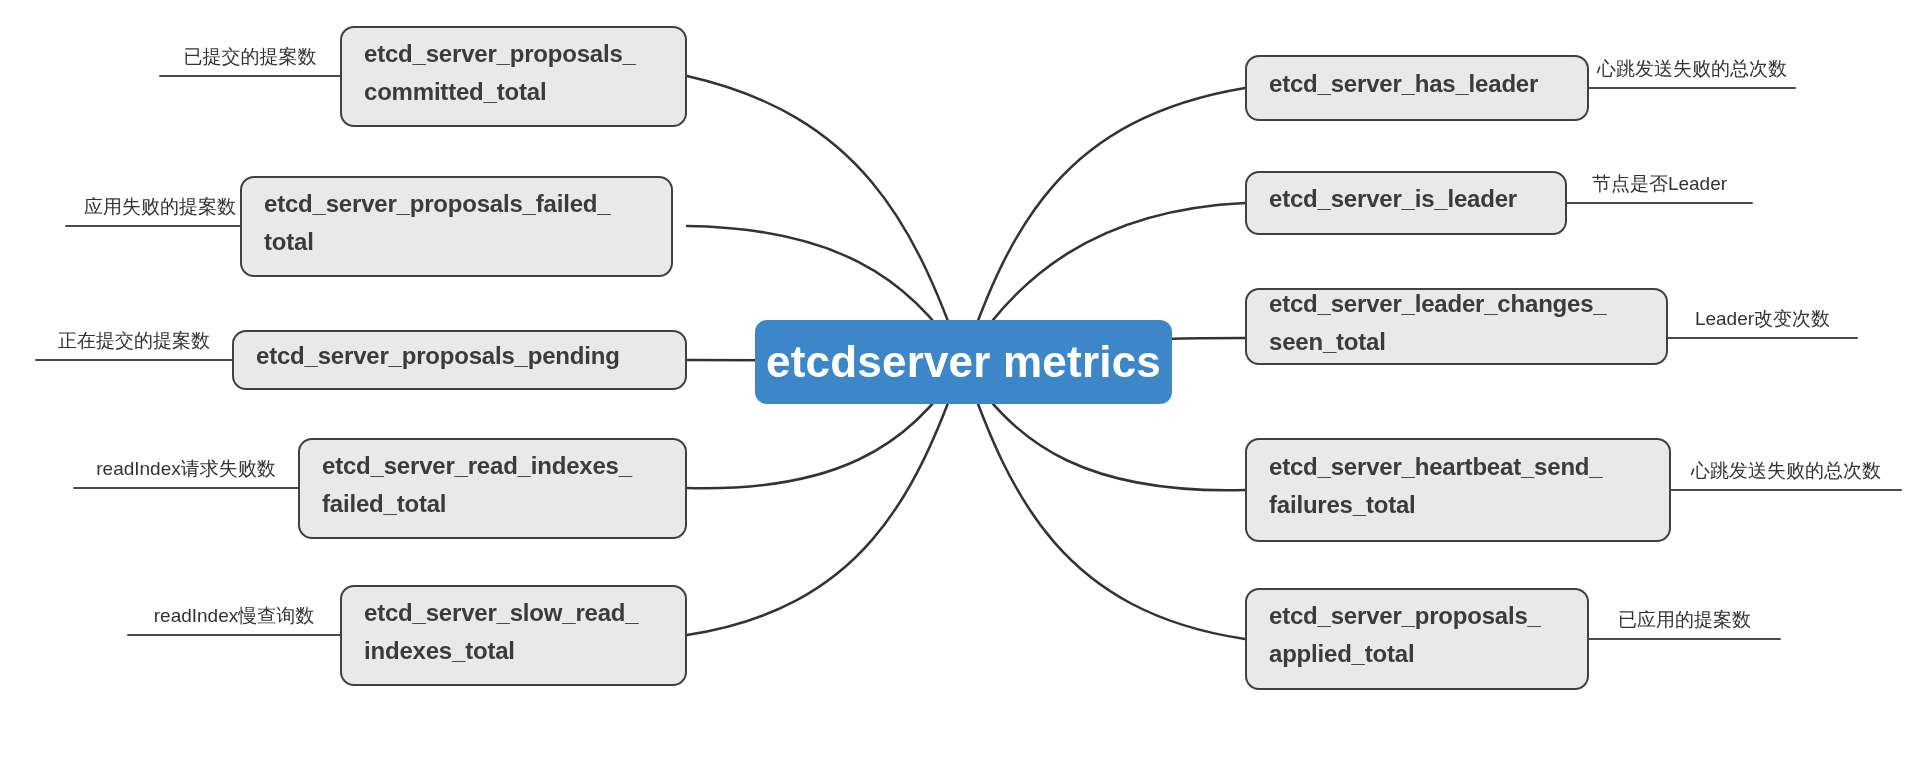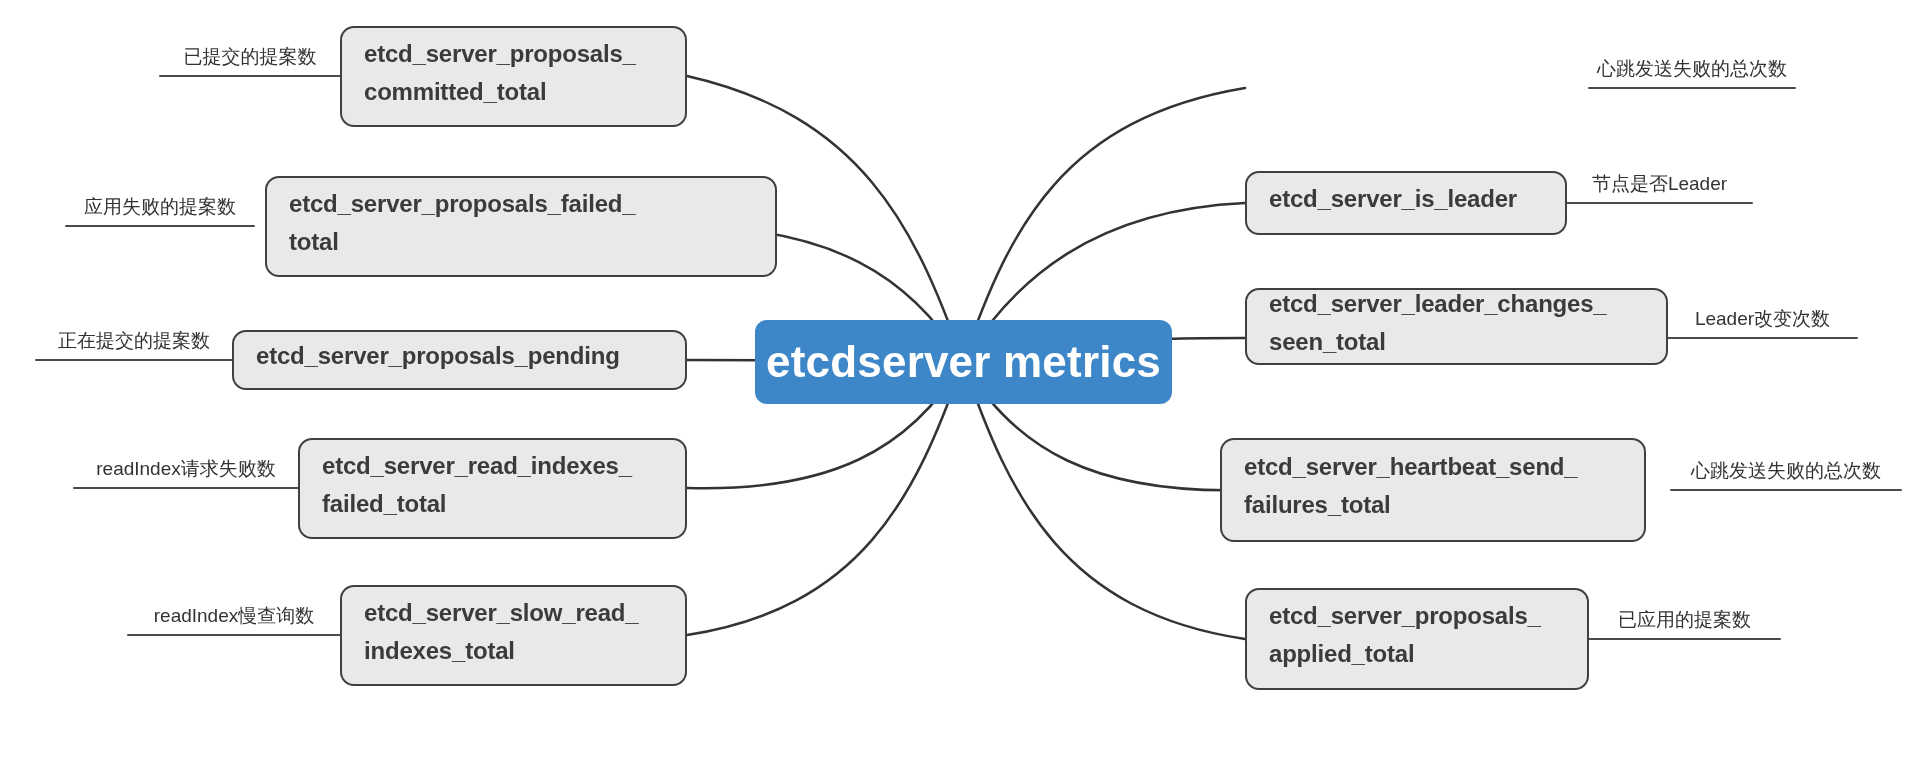--- a/index.html
+++ b/index.html
@@ -77,34 +77,35 @@
   </svg>
 
   <div class="annotation" style="left:160px;width:180px;top:44px">已提交的提案数</div>
   <div class="annotation" style="left:66px;width:188px;top:194px">应用失败的提案数</div>
   <div class="annotation" style="left:36px;width:196px;top:328px">正在提交的提案数</div>
   <div class="annotation" style="left:74px;width:224px;top:456px">readIndex请求失败数</div>
   <div class="annotation" style="left:128px;width:212px;top:603px">readIndex慢查询数</div>
 
   <div class="node" style="left:340px;top:26px;width:347px;height:101px">etcd_server_proposals_
 committed_total</div>
-  <div class="node" style="left:265px;top:176px;width:512px;height:101px">etcd_server_proposals_failed_
+  <div class="node" style="left:240px;top:176px;width:433px;height:101px">etcd_server_proposals_failed_
 total</div>
   <div class="node" style="left:232px;top:330px;width:455px;height:60px">etcd_server_proposals_pending</div>
   <div class="node" style="left:298px;top:438px;width:389px;height:101px">etcd_server_read_indexes_
 failed_total</div>
   <div class="node" style="left:340px;top:585px;width:347px;height:101px">etcd_server_slow_read_
 indexes_total</div>
 
   <div class="center-node" style="left:755px;top:320px;width:417px;height:84px">etcdserver metrics</div>
 
+  <div class="node" style="left:1245px;top:55px;width:344px;height:66px">etcd_server_has_leader</div>
   <div class="node" style="left:1245px;top:171px;width:322px;height:64px">etcd_server_is_leader</div>
   <div class="node" style="left:1245px;top:288px;width:423px;height:77px">etcd_server_leader_changes_
 seen_total</div>
-  <div class="node" style="left:1220px;top:438px;width:426px;height:104px">etcd_server_heartbeat_send_
+  <div class="node" style="left:1245px;top:438px;width:426px;height:104px">etcd_server_heartbeat_send_
 failures_total</div>
   <div class="node" style="left:1245px;top:588px;width:344px;height:102px">etcd_server_proposals_
 applied_total</div>
 
   <div class="annotation" style="left:1589px;width:206px;top:56px">心跳发送失败的总次数</div>
   <div class="annotation" style="left:1567px;width:185px;top:171px">节点是否Leader</div>
   <div class="annotation" style="left:1668px;width:189px;top:306px">Leader改变次数</div>
   <div class="annotation" style="left:1671px;width:230px;top:458px">心跳发送失败的总次数</div>
   <div class="annotation" style="left:1589px;width:191px;top:607px">已应用的提案数</div>
 

